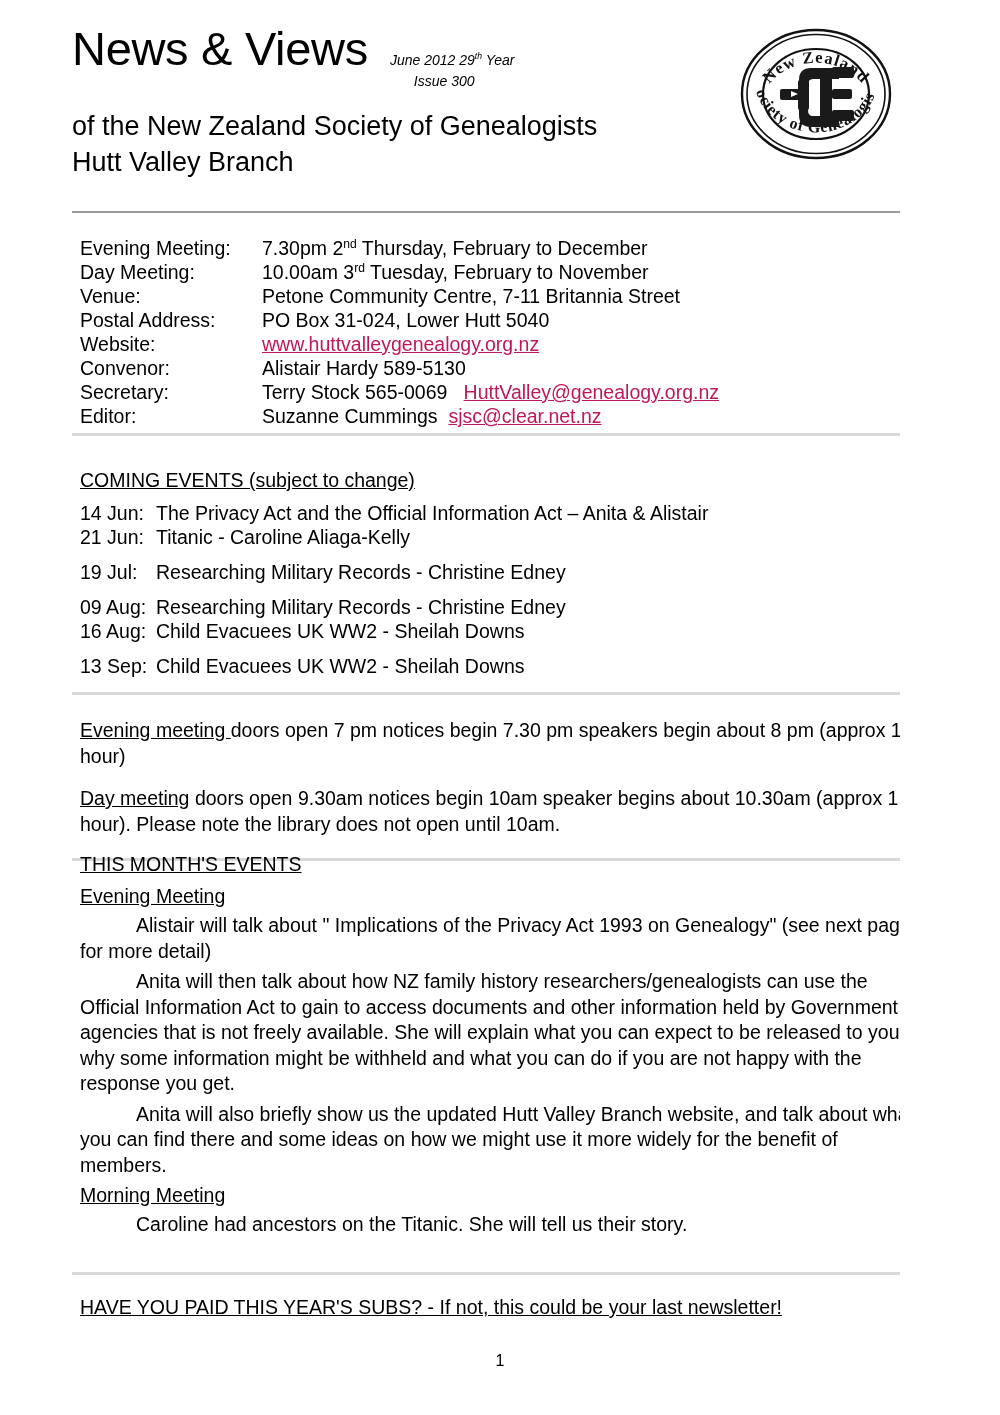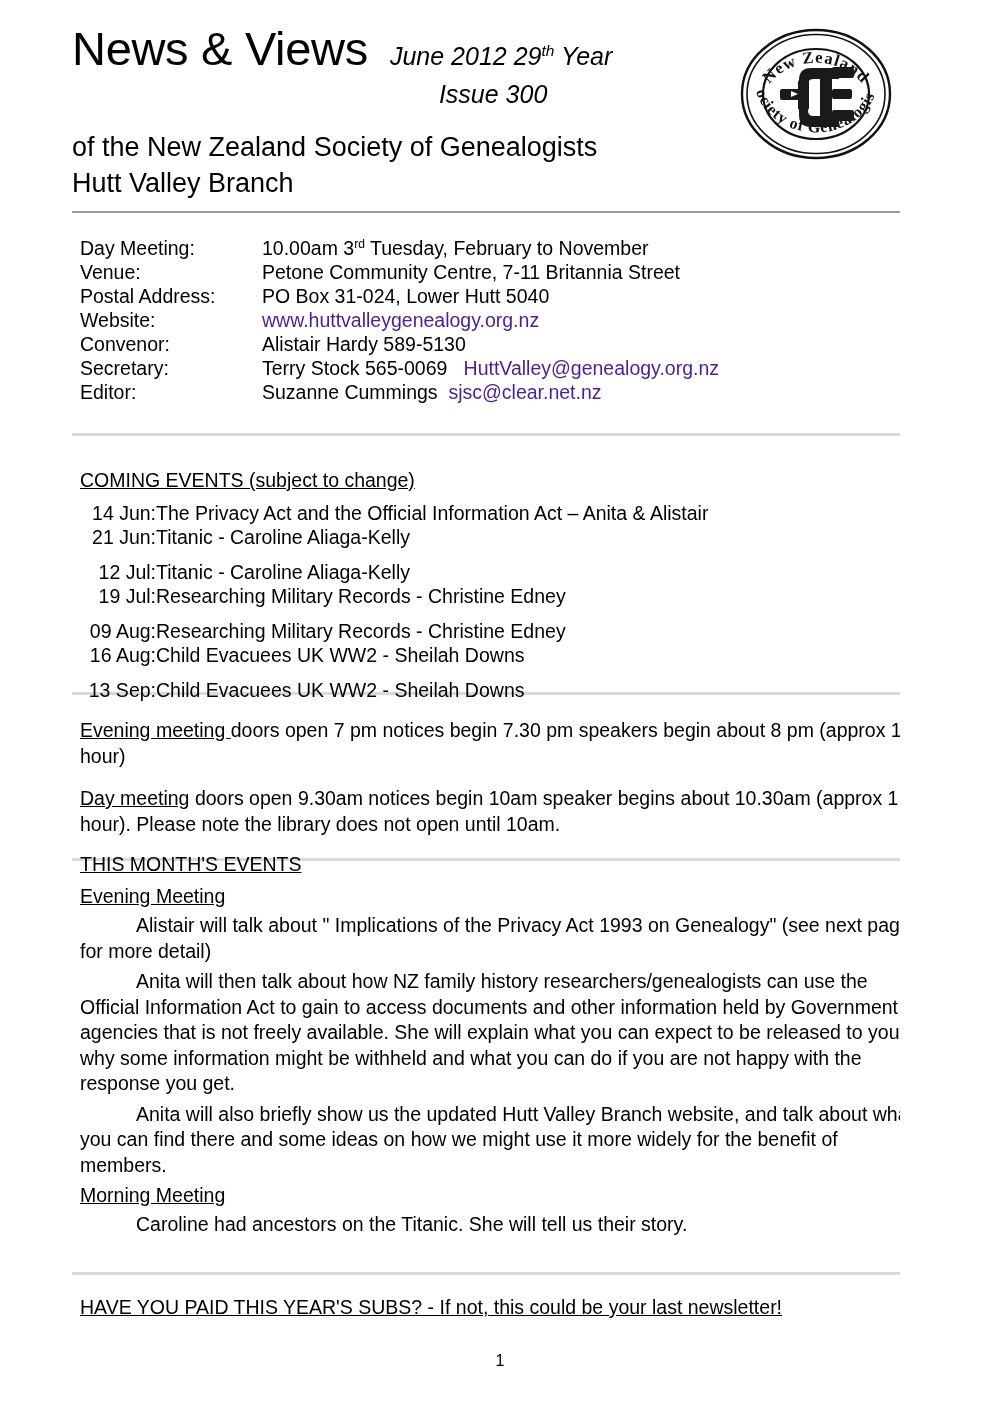--- a/index.html
+++ b/index.html
@@ -39,21 +39,21 @@
   }
   .paper-title {
     font-size: 47px;
     line-height: 1.06;
     letter-spacing: -0.3px;
     white-space: nowrap;
   }
   .issue-block {
     margin-left: 22px;
     font-style: italic;
-    font-size: 25px;
+    font-size: 14px;
     line-height: 1.5;
     text-align: right;
     padding-top: 14px;
     white-space: nowrap;
   }
   .issue-block .issue-line2 {
     display: block;
     text-align: center;
     padding-right: 16px;
   }
@@ -108,41 +108,41 @@
   .contact-table td {
     padding: 0;
     font-size: 19.5px;
     line-height: 24px;
     vertical-align: top;
     white-space: nowrap;
   }
   .contact-table td.label { width: 182px; }
 
   a.link, .link {
-    color: #4c1d95;
+    color: #be185d;
+    text-decoration: underline;
   }
 
   .u { text-decoration: underline; }
 
   .heading-u {
     text-decoration: underline;
     font-size: 19.5px;
     line-height: 24px;
   }
 
   .events-list { }
   .events-list .ev {
     font-size: 19.5px;
     line-height: 24px;
     white-space: nowrap;
   }
   .events-list .ev .date {
     display: inline-block;
     width: 76px;
-    text-align: right;
   }
   .ev-gap { height: 11px; }
 
   .para {
     font-size: 19.5px;
     line-height: 25.5px;
     margin: 0;
   }
   .para.indent::before {
     content: "";
@@ -214,20 +214,24 @@
   <div class="rule" style="top:211px;"></div>
   <div class="rule light" style="top:433px;"></div>
   <div class="rule light" style="top:692px;"></div>
   <div class="rule light" style="top:858px;"></div>
   <div class="rule light" style="top:1272px;"></div>
 
   <div class="block" style="top:236px;">
     <table class="contact-table">
       <tbody>
         <tr>
+          <td class="label">Evening Meeting:</td>
+          <td><span>7.30pm 2</span><sup>nd</sup><span> Thursday, February to December</span></td>
+        </tr>
+        <tr>
           <td class="label">Day Meeting:</td>
           <td><span>10.00am 3</span><sup>rd</sup><span> Tuesday, February to November</span></td>
         </tr>
         <tr>
           <td class="label">Venue:</td>
           <td>Petone Community Centre, 7-11 Britannia Street</td>
         </tr>
         <tr>
           <td class="label">Postal Address:</td>
           <td>PO Box 31-024, Lower Hutt 5040</td>
@@ -252,21 +256,20 @@
     </table>
   </div>
 
   <div class="block" style="top:468px;">
     <div class="heading-u">COMING EVENTS (subject to change)</div>
     <div style="height:9px;"></div>
     <div class="events-list">
       <div class="ev"><span class="date">14 Jun:</span><span>The Privacy Act and the Official Information Act – Anita &amp; Alistair</span></div>
       <div class="ev"><span class="date">21 Jun:</span><span>Titanic - Caroline Aliaga-Kelly</span></div>
       <div class="ev-gap"></div>
-      <div class="ev"><span class="date">12 Jul:</span><span>Titanic - Caroline Aliaga-Kelly</span></div>
       <div class="ev"><span class="date">19 Jul:</span><span>Researching Military Records - Christine Edney</span></div>
       <div class="ev-gap"></div>
       <div class="ev"><span class="date">09 Aug:</span><span>Researching Military Records - Christine Edney</span></div>
       <div class="ev"><span class="date">16 Aug:</span><span>Child Evacuees UK WW2 - Sheilah Downs</span></div>
       <div class="ev-gap"></div>
       <div class="ev"><span class="date">13 Sep:</span><span>Child Evacuees UK WW2 - Sheilah Downs</span></div>
     </div>
   </div>
 
   <div class="block wide" style="top:718px;">

